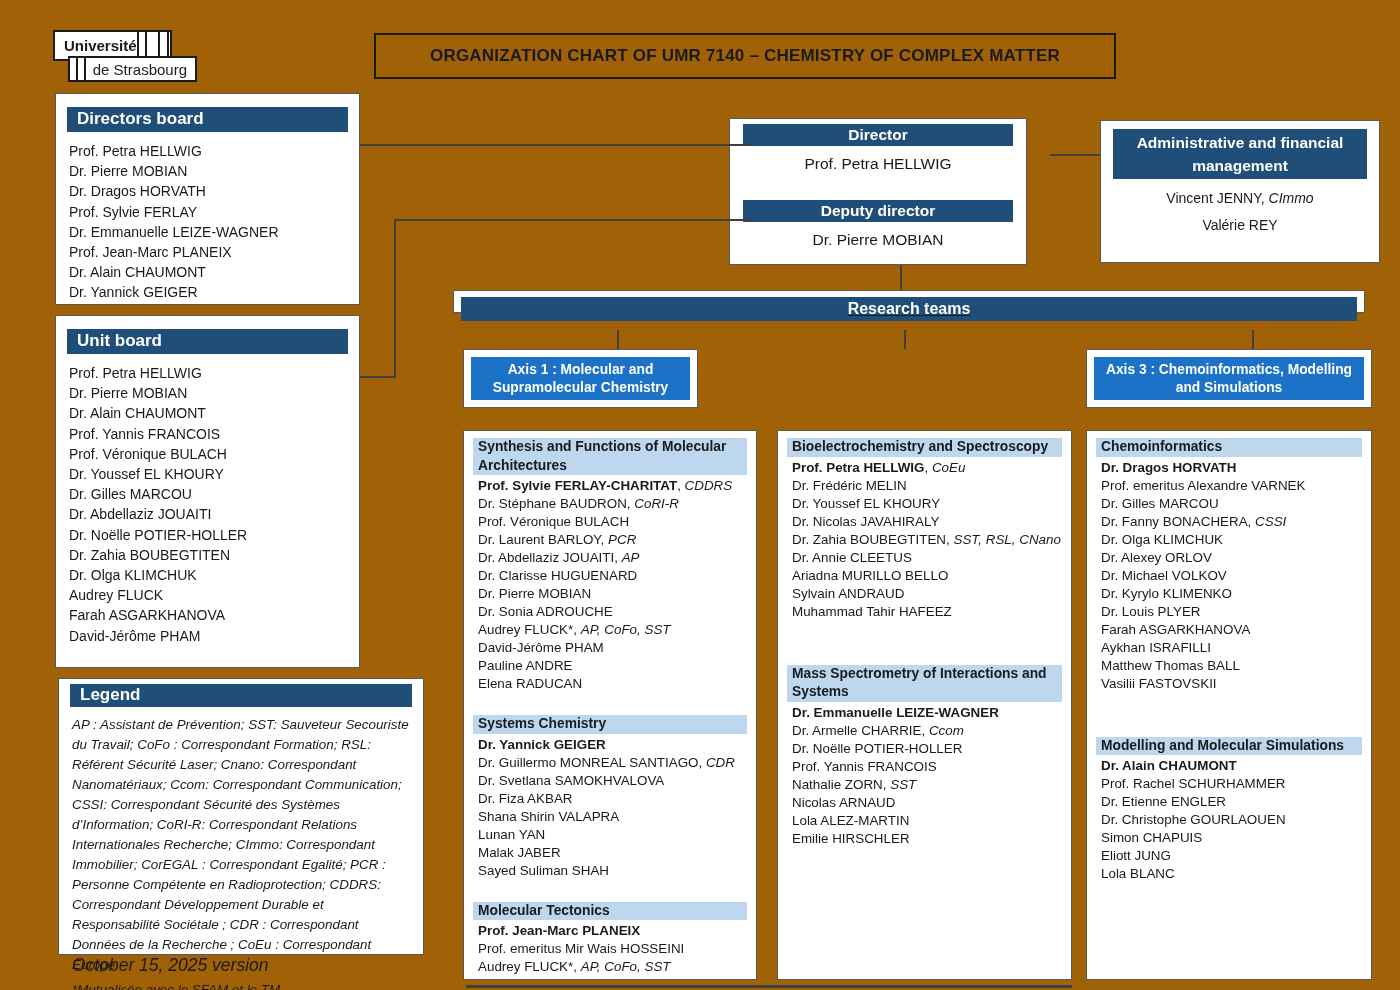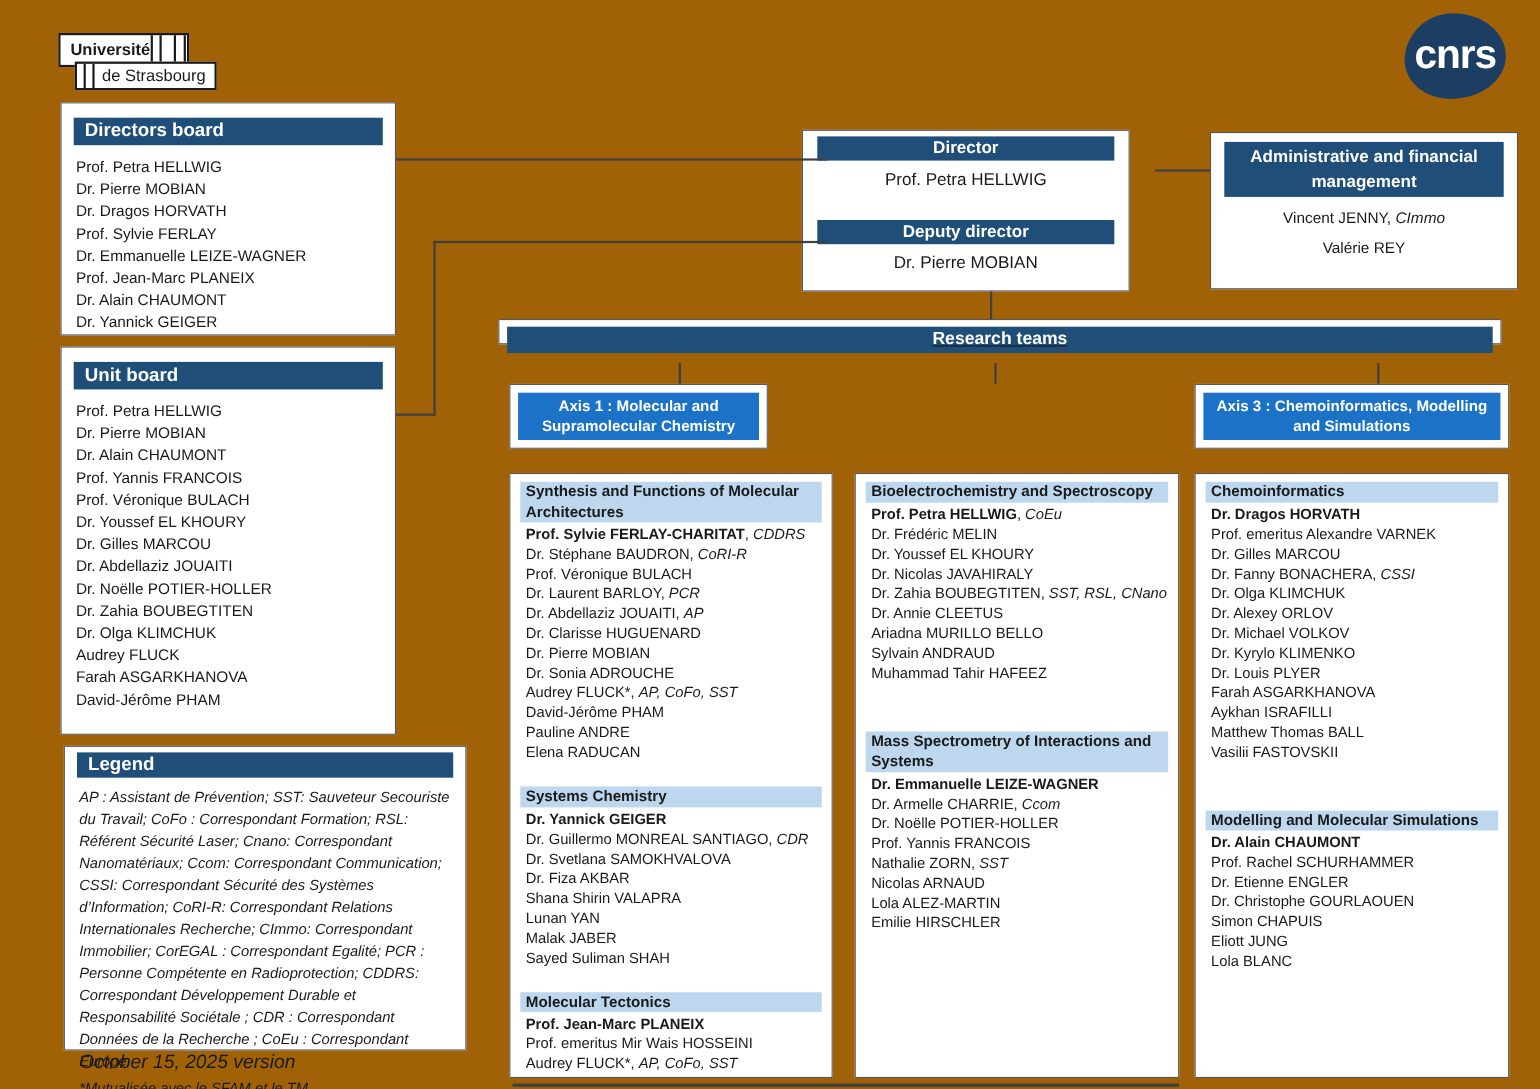--- a/index.html
+++ b/index.html
@@ -87,24 +87,24 @@
     <i class="bar" style="left:90px"></i>
     <i class="bar" style="left:103px"></i>
     <i class="bar" style="left:112px"></i>
   </div>
   <div class="uni-bottom">
     <i class="bar" style="left:6px"></i>
     <i class="bar" style="left:14px"></i>
     <span>de Strasbourg</span>
   </div>
 
-
-  <div class="cnrs">
-    <span>cnrs</span>
-  </div>
+  <div class="title-box">
+    <span>ORGANIZATION CHART OF UMR 7140 – CHEMISTRY OF COMPLEX MATTER</span>
+  </div>
+
 
   <div class="box board" style="left:55px;top:93px;width:305px;height:212px;">
     <div class="band">Directors board</div>
     <div class="rows">
 
     <div><span>Prof. Petra HELLWIG</span></div>
         <div><span>Dr. Pierre MOBIAN</span></div>
         <div><span>Dr. Dragos HORVATH</span></div>
         <div><span>Prof. Sylvie FERLAY</span></div>
         <div><span>Dr. Emmanuelle LEIZE-WAGNER</span></div>

